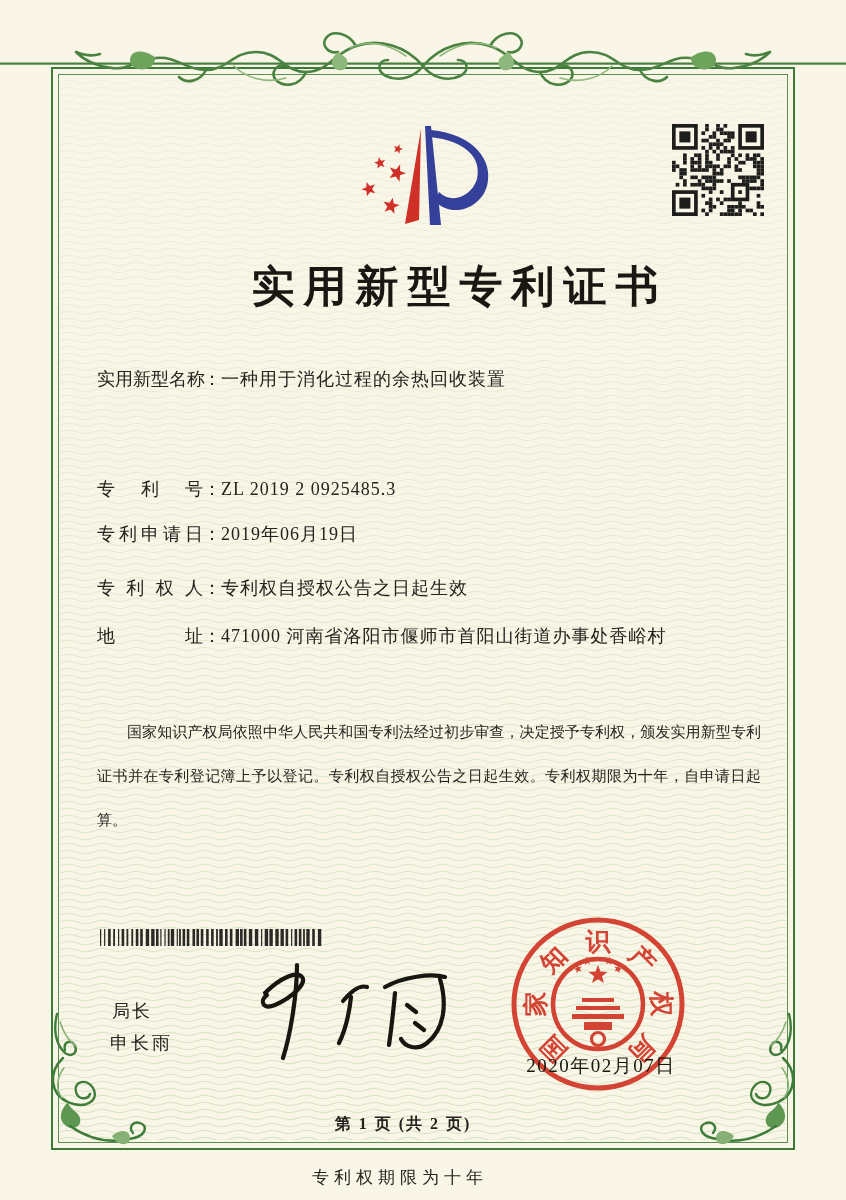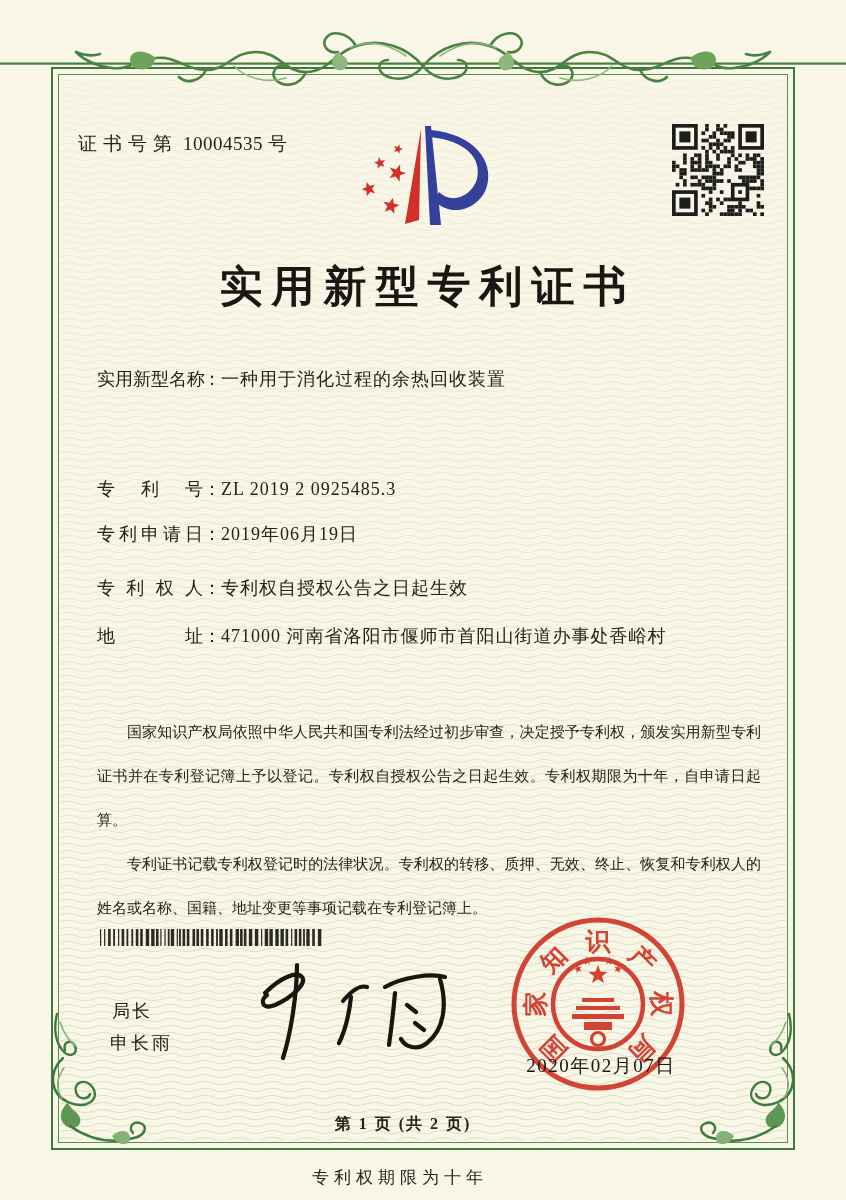--- a/index.html
+++ b/index.html
@@ -11,21 +11,21 @@
   .frame-inner{position:absolute;left:58px;top:74px;width:728px;height:1067px;border:1px solid #55904c;}
   
   #waves{position:absolute;left:60px;top:76px;}
   
   #certno{left:78px;top:131px;font-size:19px;white-space:nowrap;}
   #certno .sp{letter-spacing:6px;}
   #certno .num{letter-spacing:.5px;padding:0 5px;}
   #logo{left:338px;top:110px;}
   #qr{left:672px;top:124px;}
   #title{left:51px;top:258px;width:744px;text-align:center;font-size:43px;font-weight:700;
-         letter-spacing:9px;text-indent:9px;color:#181712;}
+         letter-spacing:9px;text-indent:9px;color:#181712;padding-left:32px;}
   
   .row{left:97px;width:690px;font-size:18px;white-space:nowrap;}
   .flabel{display:inline-block;width:106px;text-align:justify;text-align-last:justify;}
   .fvalue{letter-spacing:1px;}
   .grant2{position:absolute;left:335px;top:0;}
   
   #paras{left:97px;top:710px;width:664px;font-size:15px;line-height:44px;text-align:justify;}
   #paras p{margin:0;text-indent:2em;}
   
   #barcode{left:100px;top:929px;}
@@ -251,23 +251,20 @@
         <path d="M103,6 C107,22 104,36 96,44 C90,50 82,46 85,38 C88,31 97,33 95,42"></path>
         <path d="M100,14 C96,26 90,34 84,38" stroke="#86b174" stroke-width="1.6"></path>
         <path d="M97,50 C112,64 110,86 92,94 C74,102 60,92 67,80 C73,70 87,73 84,84 C82,92 72,92 70,86"></path>
         <path d="M92,94 C100,102 102,112 94,118 C86,123 78,118 80,110 C82,103 90,102 92,94 Z" fill="#5e9751" stroke="none"></path>
         <path d="M90,118 C70,132 48,136 26,130 C14,127 12,118 20,115 C27,113 32,119 27,125"></path>
         <path d="M48,128 C40,120 30,122 30,130 C30,138 42,139 48,128 Z" fill="#86b174" stroke="none"></path>
         <path d="M96,60 C104,70 104,82 98,90" stroke="#86b174" stroke-width="1.6"></path>
       </g>
     </svg></div>
 
-  <div class="abs" id="certno">
-    <span class="sp">证书号第</span><span class="num">10004535</span><span>号</span>
-  </div>
 
   <svg class="abs" id="logo" width="218" height="130" viewBox="0 0 218 130">
     <g fill="#cf3128">
       <polygon class="star" points="61.5,34.2 61.7,37.8 65.0,39.0 61.7,40.2 61.5,43.8 59.4,41.0 56.0,41.9 57.9,39.0 56.0,36.1 59.4,37.0"></polygon>
       <polygon class="star" points="40.8,47.1 43.0,50.7 47.2,50.0 44.5,53.3 46.5,57.0 42.5,55.5 39.6,58.5 39.8,54.3 36.0,52.4 40.1,51.3"></polygon>
       <polygon class="star" points="62.1,54.5 62.1,60.9 68.0,63.3 62.0,65.3 61.5,71.7 57.7,66.6 51.5,68.0 55.2,62.9 51.9,57.5 58.0,59.4"></polygon>
       <polygon class="star" points="28.4,72.0 31.9,76.0 36.9,74.4 34.1,78.9 37.2,83.2 32.1,82.0 28.9,86.2 28.5,80.9 23.5,79.3 28.4,77.2"></polygon>
       <polygon class="star" points="54.8,87.7 55.7,93.6 61.5,95.1 56.1,97.8 56.5,103.8 52.3,99.5 46.7,101.7 49.4,96.4 45.6,91.8 51.5,92.7"></polygon>
     </g>
     <polygon points="83,19 67,114 81,110" fill="#cf3128"></polygon>
@@ -490,21 +487,20 @@
   </div>
   <div class="abs row" style="top:576px">
     <span class="flabel">专利权人</span><span>：</span><span class="fvalue">专利权自授权公告之日起生效</span>
   </div>
   <div class="abs row" style="top:624px">
     <span class="flabel">地址</span><span>：</span><span class="fvalue">471000 河南省洛阳市偃师市首阳山街道办事处香峪村</span>
   </div>
 
   <div class="abs" id="paras">
     <p>国家知识产权局依照中华人民共和国专利法经过初步审查，决定授予专利权，颁发实用新型专利证书并在专利登记簿上予以登记。专利权自授权公告之日起生效。专利权期限为十年，自申请日起算。</p>
-    <p>专利证书记载专利权登记时的法律状况。专利权的转移、质押、无效、终止、恢复和专利权人的姓名或名称、国籍、地址变更等事项记载在专利登记簿上。</p>
   </div>
 
   <svg class="abs" id="barcode" width="224" height="17" viewBox="0 0 224 17">
       <rect x="0" y="0" width="1.2" height="17" fill="#2b2a26"></rect>
       <rect x="4.072663751803339" y="0" width="1.2" height="17" fill="#2b2a26"></rect>
       <rect x="8.080341529939325" y="0" width="2.6" height="17" fill="#2b2a26"></rect>
       <rect x="13.195837072236465" y="0" width="1.8" height="17" fill="#2b2a26"></rect>
       <rect x="18.018636428937317" y="0" width="1.2" height="17" fill="#2b2a26"></rect>
       <rect x="21.609675573464486" y="0" width="2.6" height="17" fill="#2b2a26"></rect>
       <rect x="26.501703434297816" y="0" width="1.8" height="17" fill="#2b2a26"></rect>

